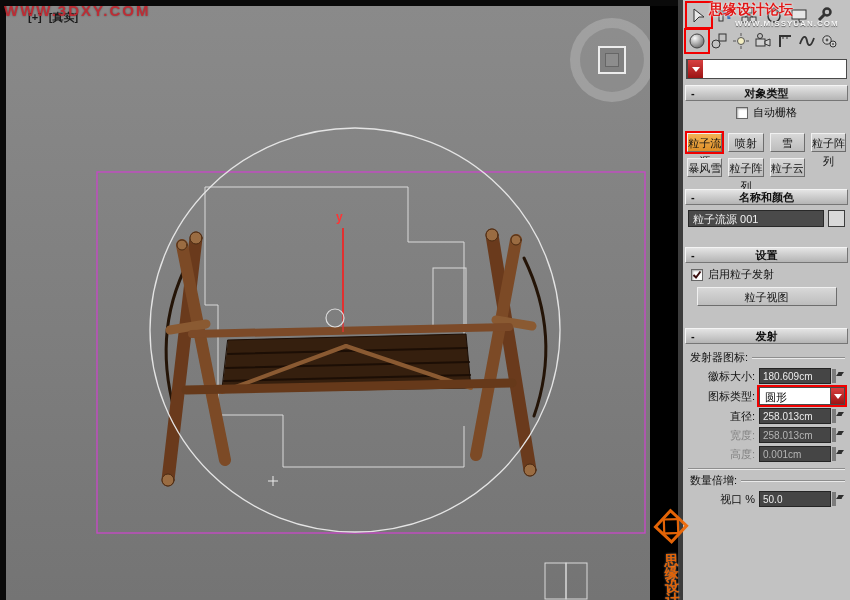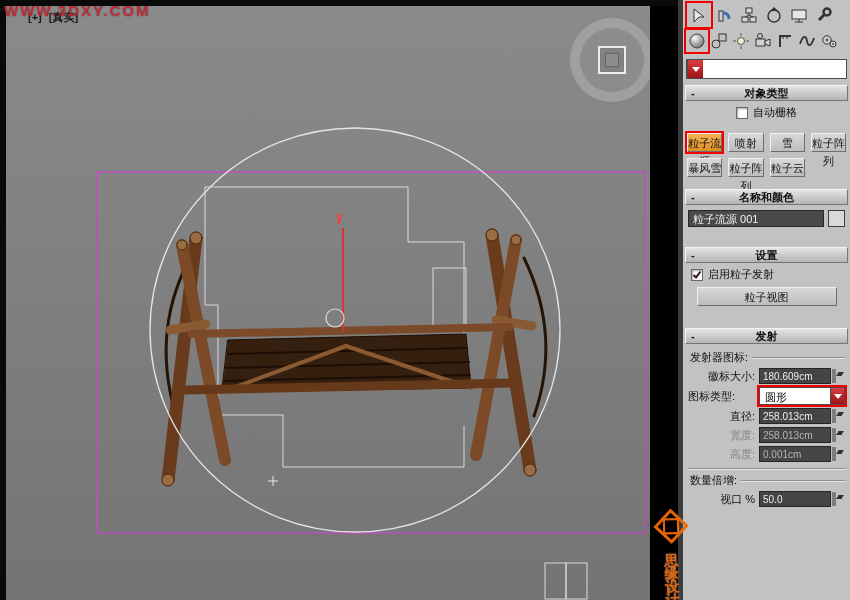--- a/index.html
+++ b/index.html
@@ -90,21 +90,21 @@
     border:1px solid #7c7c7c; position:relative; }
   .sp + .sp { margin-top:1px; }
   .sp::after { content:""; position:absolute; left:3px;
     border-left:3px solid transparent; border-right:3px solid transparent; }
   .sp-up::after { top:2px; border-bottom:4px solid #2e2e2e; }
   .sp-dn::after { top:2px; border-top:4px solid #2e2e2e; }
 
   .gheading { display:flex; align-items:center; margin:6px 3px 0 5px; white-space:nowrap; }
   .gheading .line { flex:1; height:2px; margin-left:4px;
     border-top:1px solid #8e8e8e; border-bottom:1px solid #eaeaea; }
-  .dd2wrap { display:flex; align-items:center;margin-left:20px; }
+  .dd2wrap { display:flex; align-items:center; }
   .dd2 { display:flex; width:86px; height:18px; background:#fff; border:1px solid #4a4a4a;
     outline:2px solid #f20000; align-items:stretch; }
   .dd2 .dd-text { padding-top:2px; }
   .dd2 .dd-arrow { width:14px; }
   .disp-row { display:flex; align-items:center; gap:4px; margin:6px 3px 0 3px; }
   .disp-row .dlbl { width:34px; text-align:right; padding-right:2px; }
   .divider { height:2px; border-top:1px solid #8e8e8e; border-bottom:1px solid #eaeaea; margin:6px 3px 3px 3px; }
 
   
   .stamp { position:absolute; left:650px; top:508px; width:58px; height:92px; z-index:60;
@@ -183,20 +183,24 @@
   </div>
 
   <div class="topbar"></div>
   <div class="leftbar"></div>
   <div class="splitter"></div>
 
   <div class="wm-3dxy">WWW.3DXY.COM</div>
 
   <div class="panel">
 
+    <div class="wm-forum">
+      <div class="f1">思缘设计论坛</div>
+      <div class="f2">WWW.MISSYUAN.COM</div>
+    </div>
 
     <div class="tabs-row">
       <span class="ticon hl-tab">
         <svg width="18" height="18">
             <polygon points="4,16 4,3 14,11 9,11" fill="#e9e9e9" stroke="#333"></polygon>
           </svg>
       </span>
       <span class="ticon">
         <svg width="18" height="18">
             <rect x="4" y="5" width="4" height="10" fill="#cfcfcf" stroke="#333"></rect>

